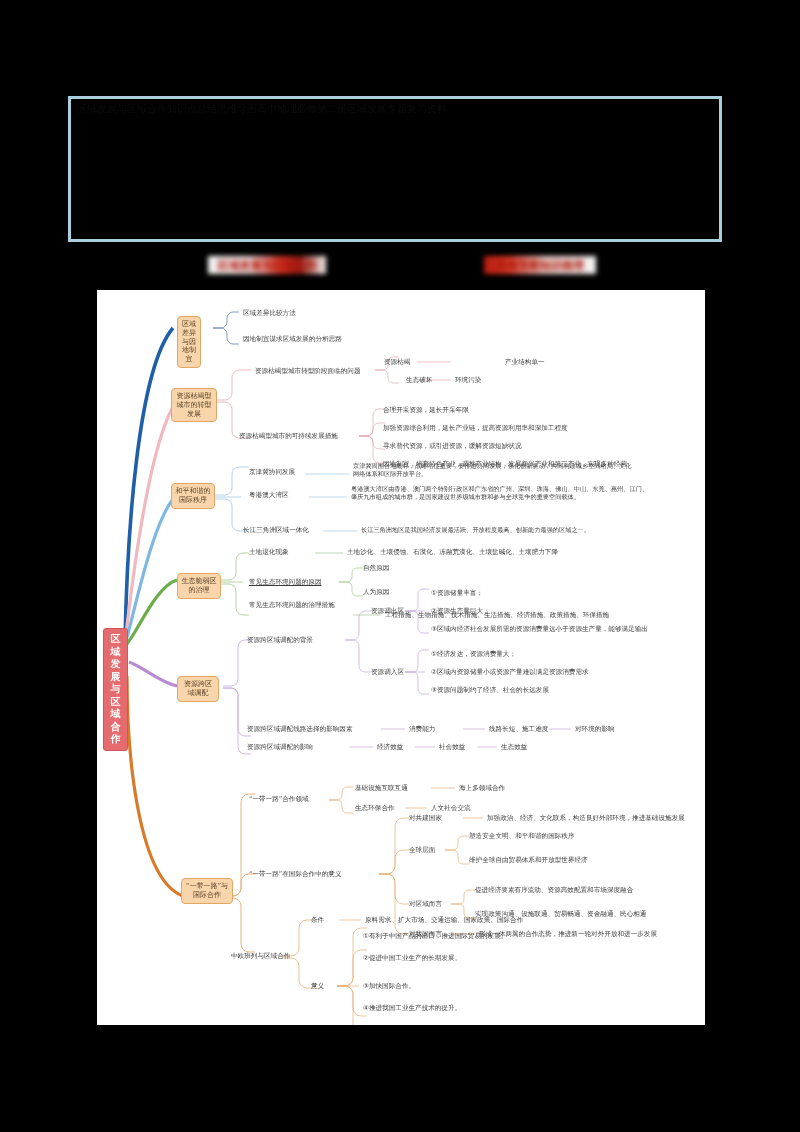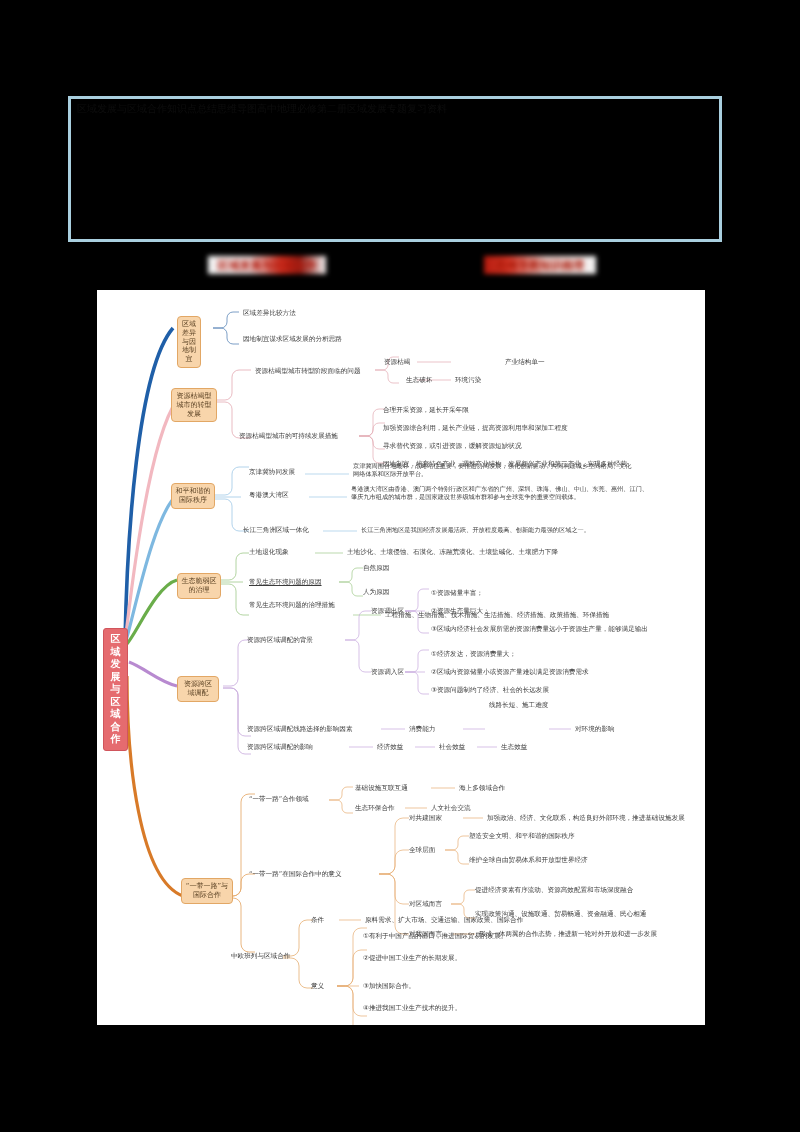--- a/index.html
+++ b/index.html
@@ -181,21 +181,21 @@
     <div class="lbl" style="left:274px;top:317px;">资源调出区</div>
     <div class="lbl" style="left:334px;top:299px;">①资源储量丰富；</div>
     <div class="lbl" style="left:334px;top:317px;">②资源生产量巨大；</div>
     <div class="lbl" style="left:334px;top:335px;">③区域内经济社会发展所需的资源消费量远小于资源生产量，能够满足输出</div>
     <div class="lbl" style="left:274px;top:378px;">资源调入区</div>
     <div class="lbl" style="left:334px;top:360px;">①经济发达，资源消费量大；</div>
     <div class="lbl" style="left:334px;top:378px;">②区域内资源储量小或资源产量难以满足资源消费需求</div>
     <div class="lbl" style="left:334px;top:396px;">③资源问题制约了经济、社会的长远发展</div>
     <div class="lbl" style="left:150px;top:435px;">资源跨区域调配线路选择的影响因素</div>
     <div class="lbl" style="left:312px;top:435px;">消费能力</div>
-    <div class="lbl" style="left:392px;top:411px;">线路长短、施工难度</div>
+    <div class="lbl" style="left:392px;top:435px;">线路长短、施工难度</div>
     <div class="lbl" style="left:478px;top:435px;">对环境的影响</div>
     <div class="lbl" style="left:150px;top:453px;">资源跨区域调配的影响</div>
     <div class="lbl" style="left:280px;top:453px;">经济效益</div>
     <div class="lbl" style="left:342px;top:453px;">社会效益</div>
     <div class="lbl" style="left:404px;top:453px;">生态效益</div>
 
     <div class="node l1" style="left:84px;top:588px;width:52px;">“一带一路”与国际合作</div>
     <div class="lbl" style="left:152px;top:505px;">“一带一路”合作领域</div>
     <div class="lbl" style="left:258px;top:494px;">基础设施互联互通</div>
     <div class="lbl" style="left:362px;top:494px;">海上多领域合作</div>

